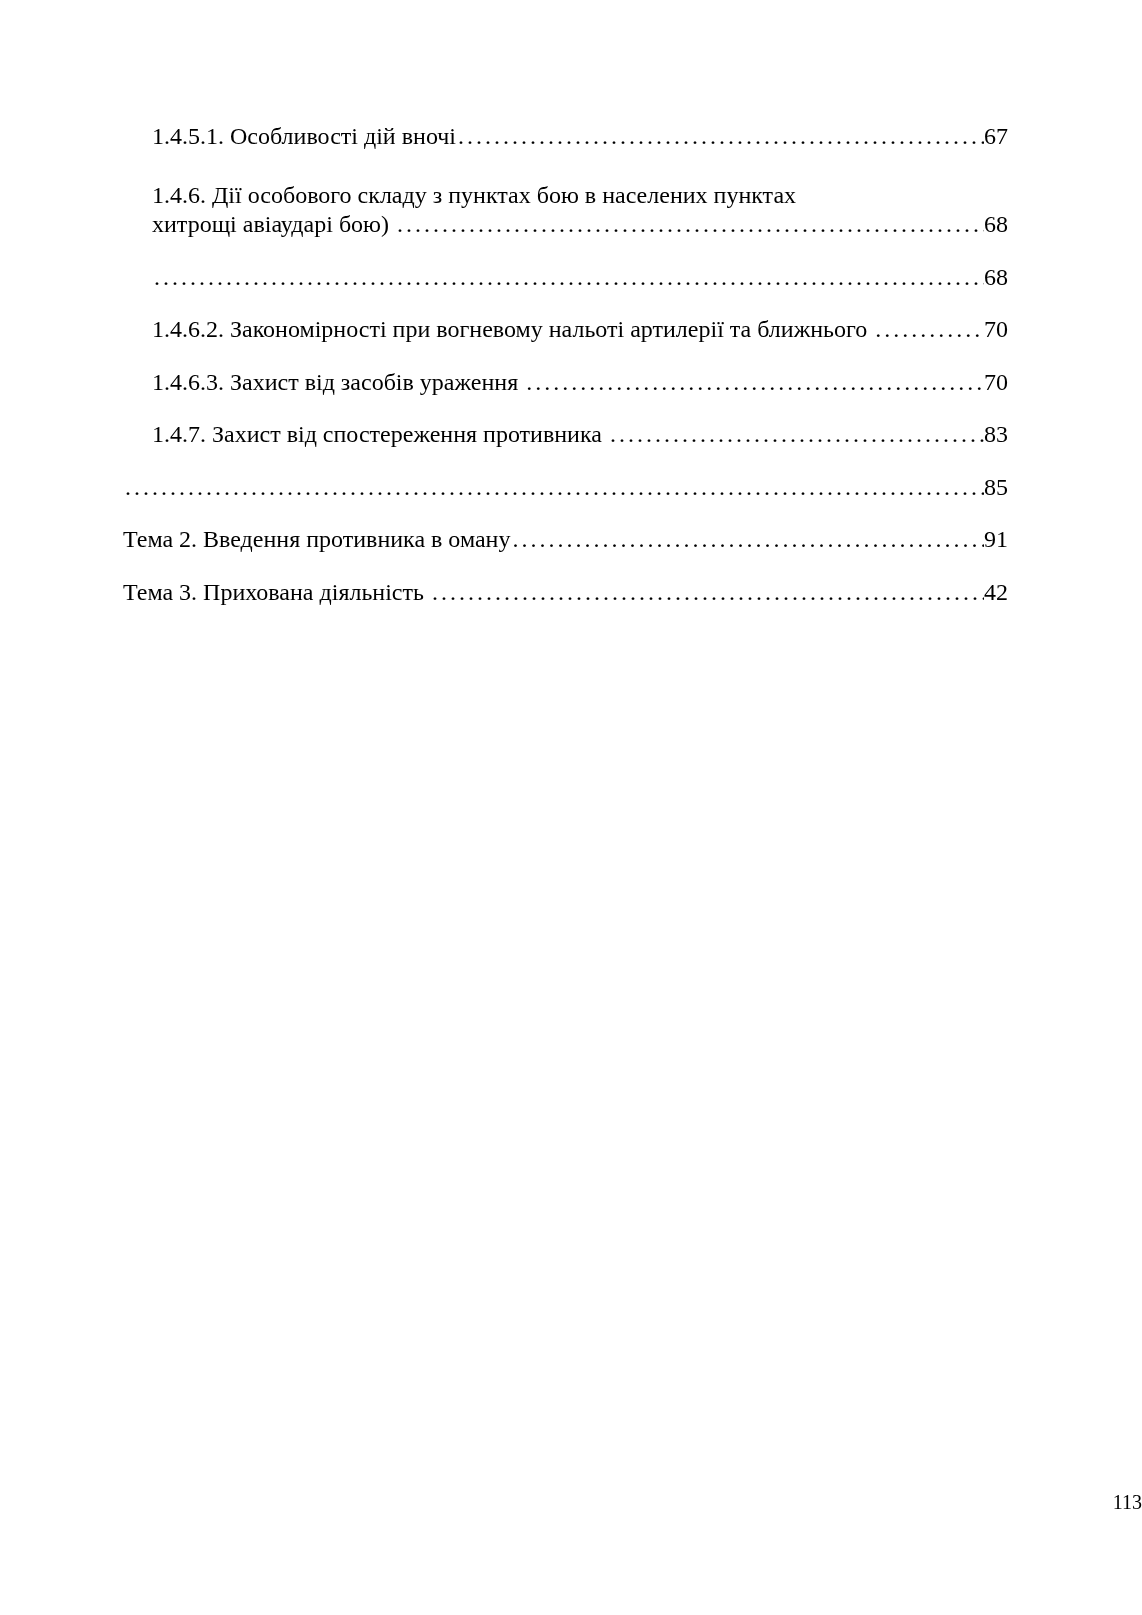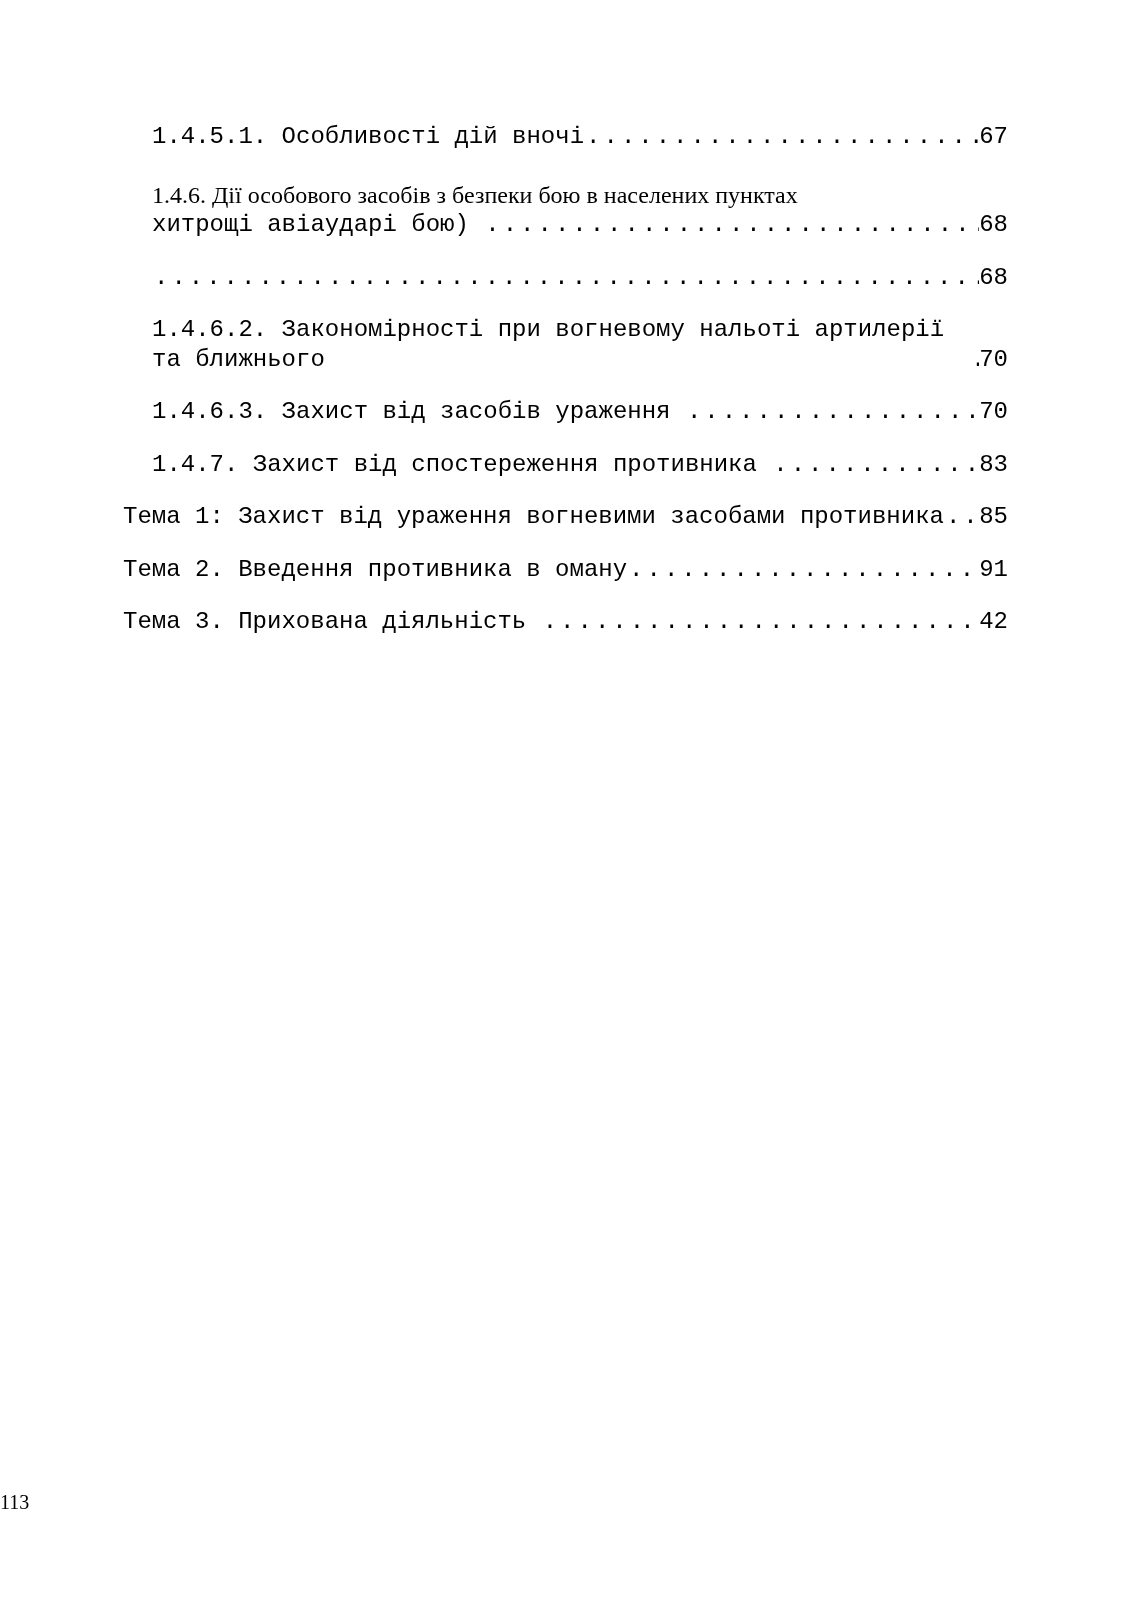--- a/index.html
+++ b/index.html
@@ -31,21 +31,20 @@
   .toc-entry.indented {
     padding-left: 29px;
   }
   .toc-line {
     white-space: pre-wrap;
   }
   .toc-lastline {
     display: flex;
     align-items: flex-end;
     width: 100%;
-    font-family: Liberation Mono, monospace;
   }
   .toc-text {
     white-space: pre-wrap;
     flex: 0 1 auto;
   }
   .toc-dots {
     flex: 1 1 10px;
     overflow: hidden;
     white-space: nowrap;
     letter-spacing: 3px;
@@ -54,39 +53,39 @@
   }
   .toc-page {
     flex: 0 0 auto;
     text-align: right;
   }
   .page-footer {
     position: absolute;
     left: 0;
     right: 0;
     top: 1490px;
-    text-align: left;
+    text-align: right;
     font-size: 20px;
     line-height: 24px;
   }
 </style>
 </head>
 <body>
 
 <div class="doc-page">
   <div class="toc">
       <div class="toc-entry indented">
         <div class="toc-lastline">
           <span class="toc-text">1.4.5.1. Особливості дій вночі</span>
           <span class="toc-dots">................................................................................................................................................................</span>
           <span class="toc-page">67</span>
         </div>
       </div>
       <div class="toc-entry indented">
-        <div class="toc-line">1.4.6. Дії особового засобів з безпеки бою в населених пунктах</div>
+        <div class="toc-line">1.4.6. Дії особового складу з пунктах бою в населених пунктах</div>
         <div class="toc-lastline">
           <span class="toc-text">хитрощі авіаударі бою) </span>
           <span class="toc-dots">................................................................................................................................................................</span>
           <span class="toc-page">68</span>
         </div>
       </div>
       <div class="toc-entry indented">
         <div class="toc-lastline">
           <span class="toc-dots">................................................................................................................................................................</span>
           <span class="toc-page">68</span>
@@ -108,21 +107,20 @@
       </div>
       <div class="toc-entry indented">
         <div class="toc-lastline">
           <span class="toc-text">1.4.7. Захист від спостереження противника </span>
           <span class="toc-dots">................................................................................................................................................................</span>
           <span class="toc-page">83</span>
         </div>
       </div>
       <div class="toc-entry">
         <div class="toc-lastline">
-          <span class="toc-text">Тема 1: Захист від ураження вогневими засобами противника</span>
           <span class="toc-dots">................................................................................................................................................................</span>
           <span class="toc-page">85</span>
         </div>
       </div>
       <div class="toc-entry">
         <div class="toc-lastline">
           <span class="toc-text">Тема 2. Введення противника в оману</span>
           <span class="toc-dots">................................................................................................................................................................</span>
           <span class="toc-page">91</span>
         </div>

